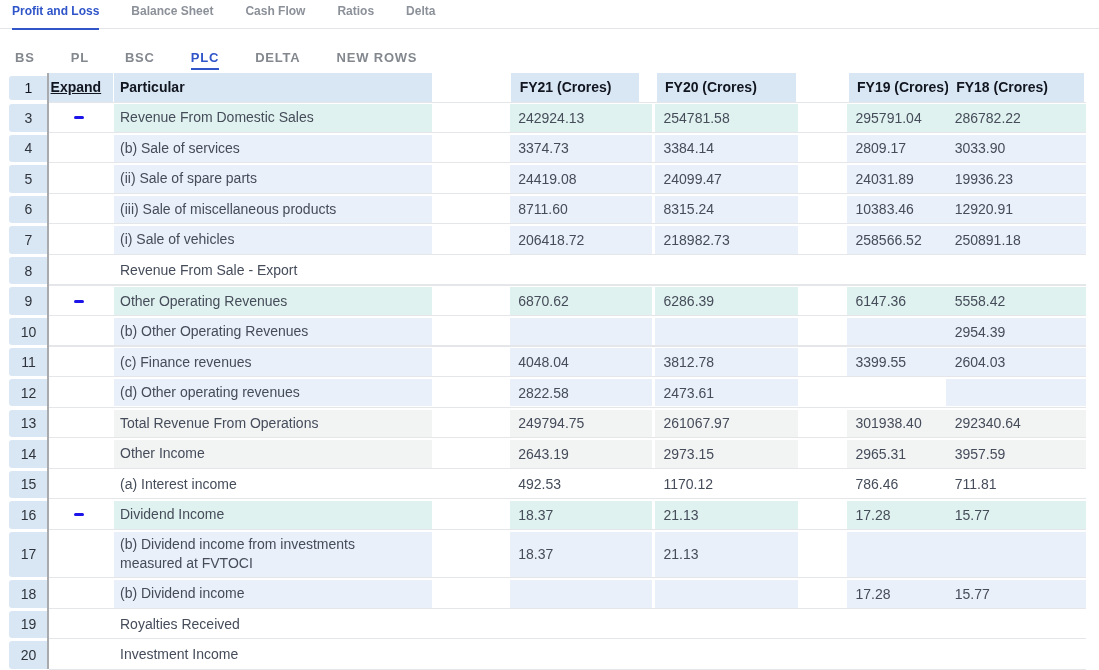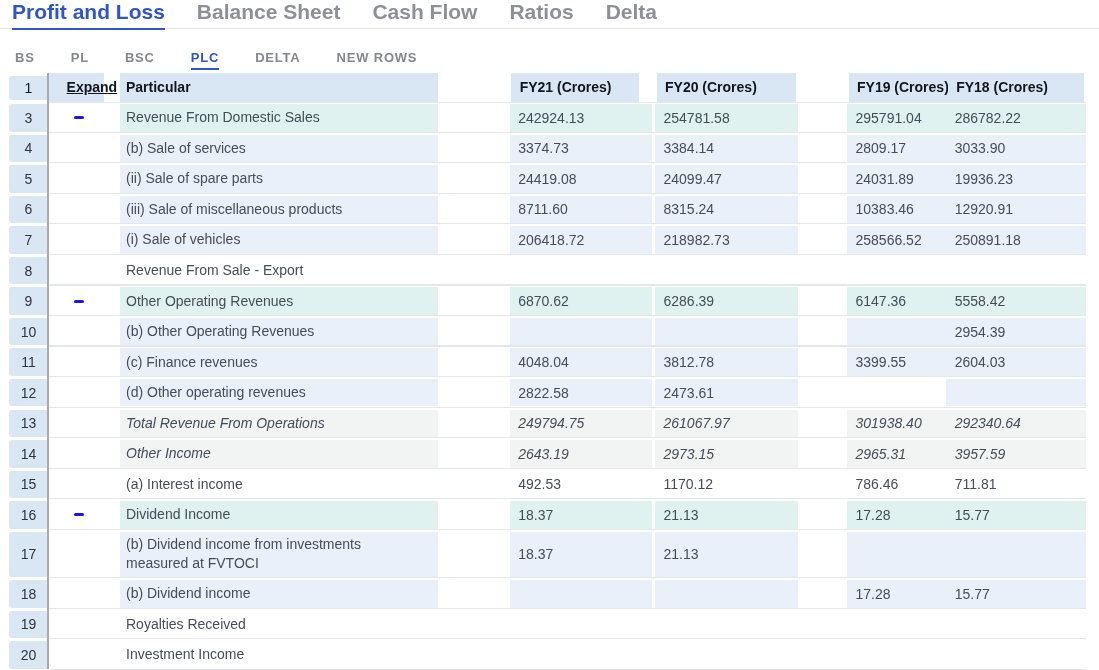--- a/index.html
+++ b/index.html
@@ -5,21 +5,21 @@
   :root { --accent-blue:#2f55c9; --minus-blue:#1c14e8; --header-cell-bg:#d9e6f3;
     --row-teal-bg:#e0f2ef; --row-blue-bg:#e9f0f9; --row-gray-bg:#f2f3f3; }
   * { margin:0; padding:0; box-sizing:border-box; }
   html,body { width:1099px; height:670px; overflow:hidden; background:#ffffff;
     font-family:"Liberation Sans", "DejaVu Sans", sans-serif; }
 
   
   .topnav { height:29px; display:flex; align-items:stretch; padding-left:12px;
     border-bottom:1px solid #e4e5e9; background:#fff; }
   .toptab { display:block; line-height:23px; margin-right:32px;
-    font-size:21px; font-weight:bold; letter-spacing:0px; color:#8b9099;
+    font-size:12px; font-weight:bold; letter-spacing:0px; color:#8b9099;
     border-bottom:2.5px solid transparent; margin-bottom:-1.5px; cursor:pointer; white-space:nowrap; }
   .toptab.active { color:var(--accent-blue); border-bottom-color:var(--accent-blue); }
 
   
   .sheetnav { height:44px; display:flex; align-items:center; padding-left:15px;
     padding-top:17px; background:#fff; }
   .sheettab { display:inline-block; margin-right:36px; font-size:13px; font-weight:bold;
     letter-spacing:0.8px; color:#83888f; padding-bottom:3px;
     border-bottom:2.5px solid transparent; cursor:pointer; white-space:nowrap; }
   .sheettab.active { color:var(--accent-blue); border-bottom-color:var(--accent-blue); }
@@ -31,42 +31,42 @@
   .row { position:relative; height:27.5px; margin-bottom:3.05px; }
   .row.header { height:28.6px; margin-bottom:2.45px; }
   .row.row-tall { height:45.3px; }
   .row::after { content:""; position:absolute; left:48.5px; right:13.2px; bottom:-1.3px;
     height:1.2px; background:#e5e6e9; }
 
   .cell { position:absolute; top:0; height:100%; display:flex; align-items:center; }
   .c-num  { left:9.4px;  width:38.1px; background:var(--header-cell-bg); border-radius:3px 0 0 3px;
             justify-content:center; font-size:14px; color:#2f343c; }
   .c-expand { left:48.6px; width:67.6px; justify-content:center; }
-  .c-part { left:120px; width:318px; padding-left:6px; padding-right:24px;
+  .c-part { left:114px; width:318px; padding-left:6px; padding-right:24px;
             font-size:14px; color:#454c5a; line-height:19px; }
   .c-v    { width:142.6px; padding-left:8.5px; font-size:14px; color:#454c5a; }
   .c-v0 { left:509.7px; }
   .c-v1 { left:655px; width:142.9px; }
   .c-v2 { left:847px; width:144.3px; }
   .c-v3 { left:946.2px; width:139.6px; }
 
   
   .bg-teal  .c-part, .bg-teal  .c-v { background:var(--row-teal-bg); }
   .bg-blue  .c-part, .bg-blue  .c-v { background:var(--row-blue-bg); }
-  .bg-gray  .c-part, .bg-gray  .c-v { background:var(--row-gray-bg);font-style:italic; }
+  .bg-gray  .c-part, .bg-gray  .c-v { background:var(--row-gray-bg); }
   .bg-white .c-part, .bg-white .c-v { background:#ffffff; }
   .row .c-expand { background:#ffffff; }
 
   
   .row.header .cell { background:var(--header-cell-bg); font-weight:bold; color:#10151f; font-size:14px; }
   .row.header .c-num { top:3px; height:23.6px; border-radius:3px 0 0 3px; font-weight:normal; }
   .row.header .c-v { margin-left:1.5px; width:128px; }
   .row.header .c-v1 { width:139.9px; } .row.header .c-v2 { width:141.3px; }
   .row.header .c-v3 { width:136.6px; }
-  .row.header .c-expand { justify-content:flex-start; padding-left:18px; width:55px; }
+  .row.header .c-expand { justify-content:flex-start; padding-left:2px; width:64px; }
   .expand-label { text-decoration:underline; }
 
   .minus { display:none; width:10px; height:3px; border-radius:1.5px; background:var(--minus-blue);
     margin-right:6px; }
   .row.expandable .minus { display:block; cursor:pointer; }
 
 </style>
 </head>
 <body>
 

